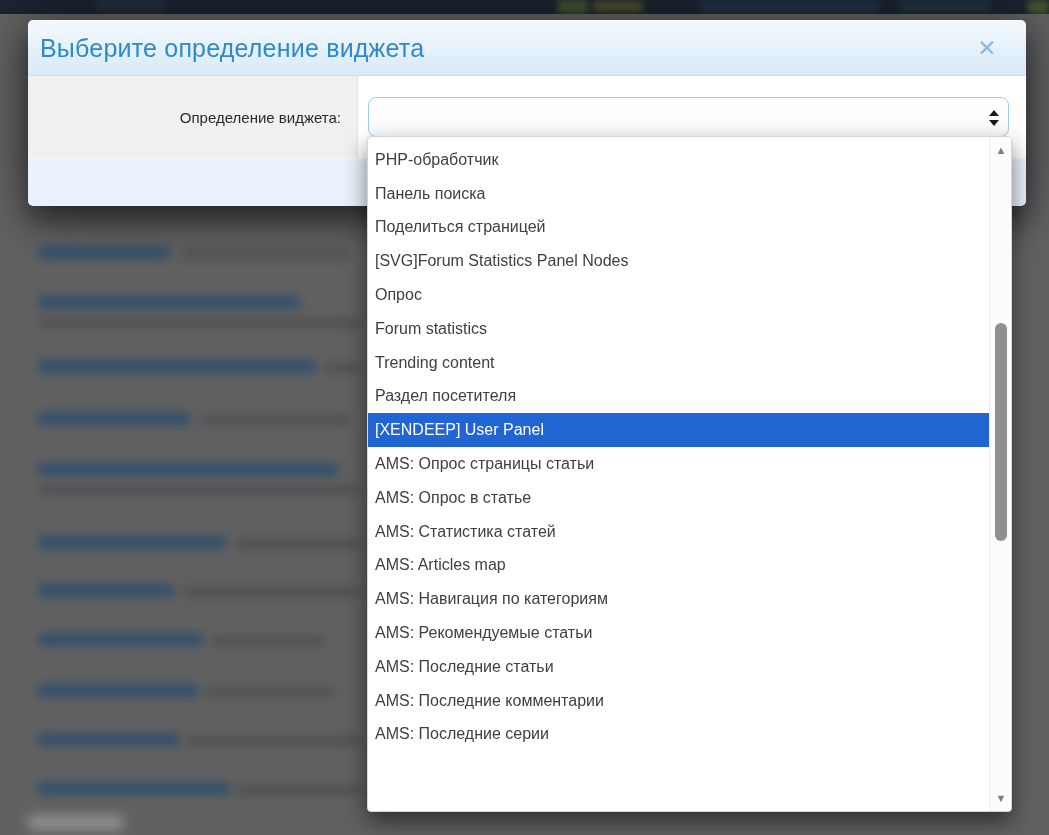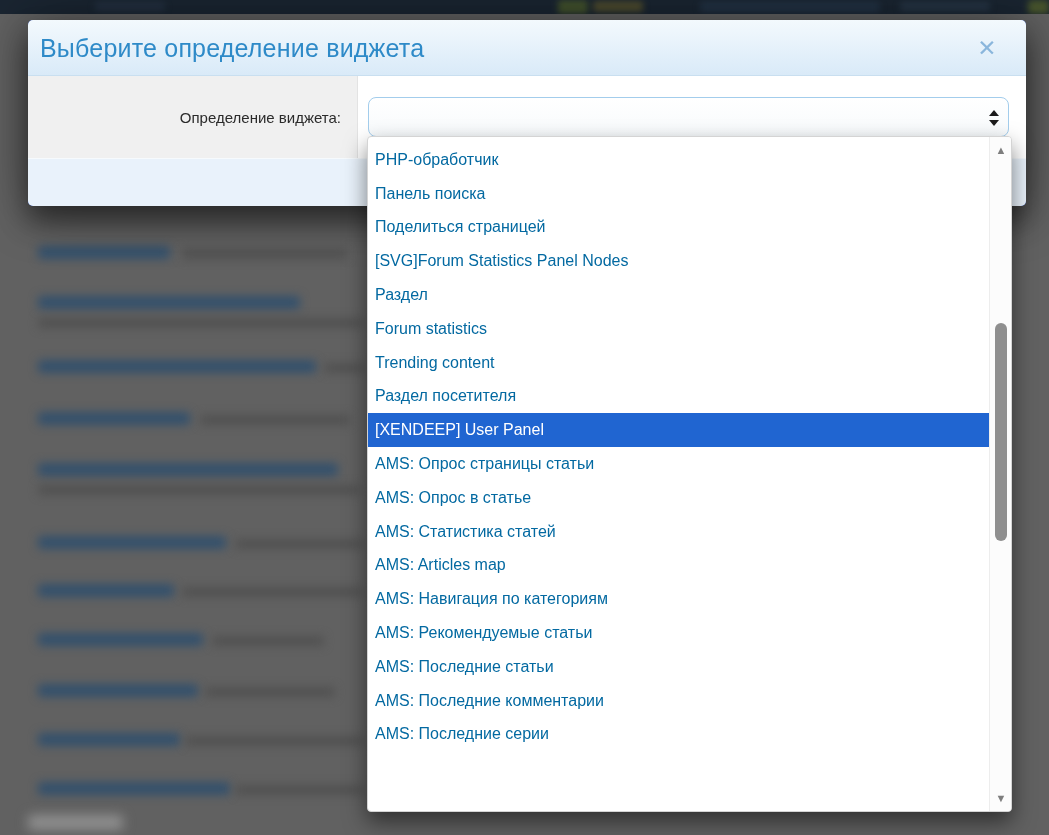--- a/index.html
+++ b/index.html
@@ -82,21 +82,21 @@
     background: #fff; border-radius: 4px;
     border: 1px solid #d4d4d4;
     box-shadow: 0 10px 22px rgba(0,0,0,0.5);
     overflow: hidden;
   }
   .options {
     position: absolute; left: 0; top: 6px; width: 622px;
   }
   .option {
     height: 33.8px; display: flex; align-items: center;
-    padding-left: 7px; font-size: 16px; color: #0369a1;
+    padding-left: 7px; font-size: 16px; color: #404040;
     white-space: nowrap; overflow: hidden; cursor: default;
   }
   .option.selected { background: #2065d1; color: #ffffff; }
 
   .scrollbar {
     position: absolute; right: 0; top: 0; bottom: 0; width: 22px;
     background: #fcfcfc; border-left: 1px solid #ededed;
   }
   .scroll-arrow {
     position: absolute; left: 0; width: 22px; text-align: center;
@@ -179,21 +179,21 @@
   </div>
   <div class="modal-footer"></div>
 </div>
 
 <div class="popup">
   <div class="options">
       <div class="option">PHP-обработчик</div>
       <div class="option">Панель поиска</div>
       <div class="option">Поделиться страницей</div>
       <div class="option">[SVG]Forum Statistics Panel Nodes</div>
-      <div class="option">Раздел</div>
+      <div class="option">Опрос</div>
       <div class="option">Forum statistics</div>
       <div class="option">Trending content</div>
       <div class="option">Раздел посетителя</div>
       <div class="option selected">[XENDEEP] User Panel</div>
       <div class="option">AMS: Опрос страницы статьи</div>
       <div class="option">AMS: Опрос в статье</div>
       <div class="option">AMS: Статистика статей</div>
       <div class="option">AMS: Articles map</div>
       <div class="option">AMS: Навигация по категориям</div>
       <div class="option">AMS: Рекомендуемые статьи</div>

